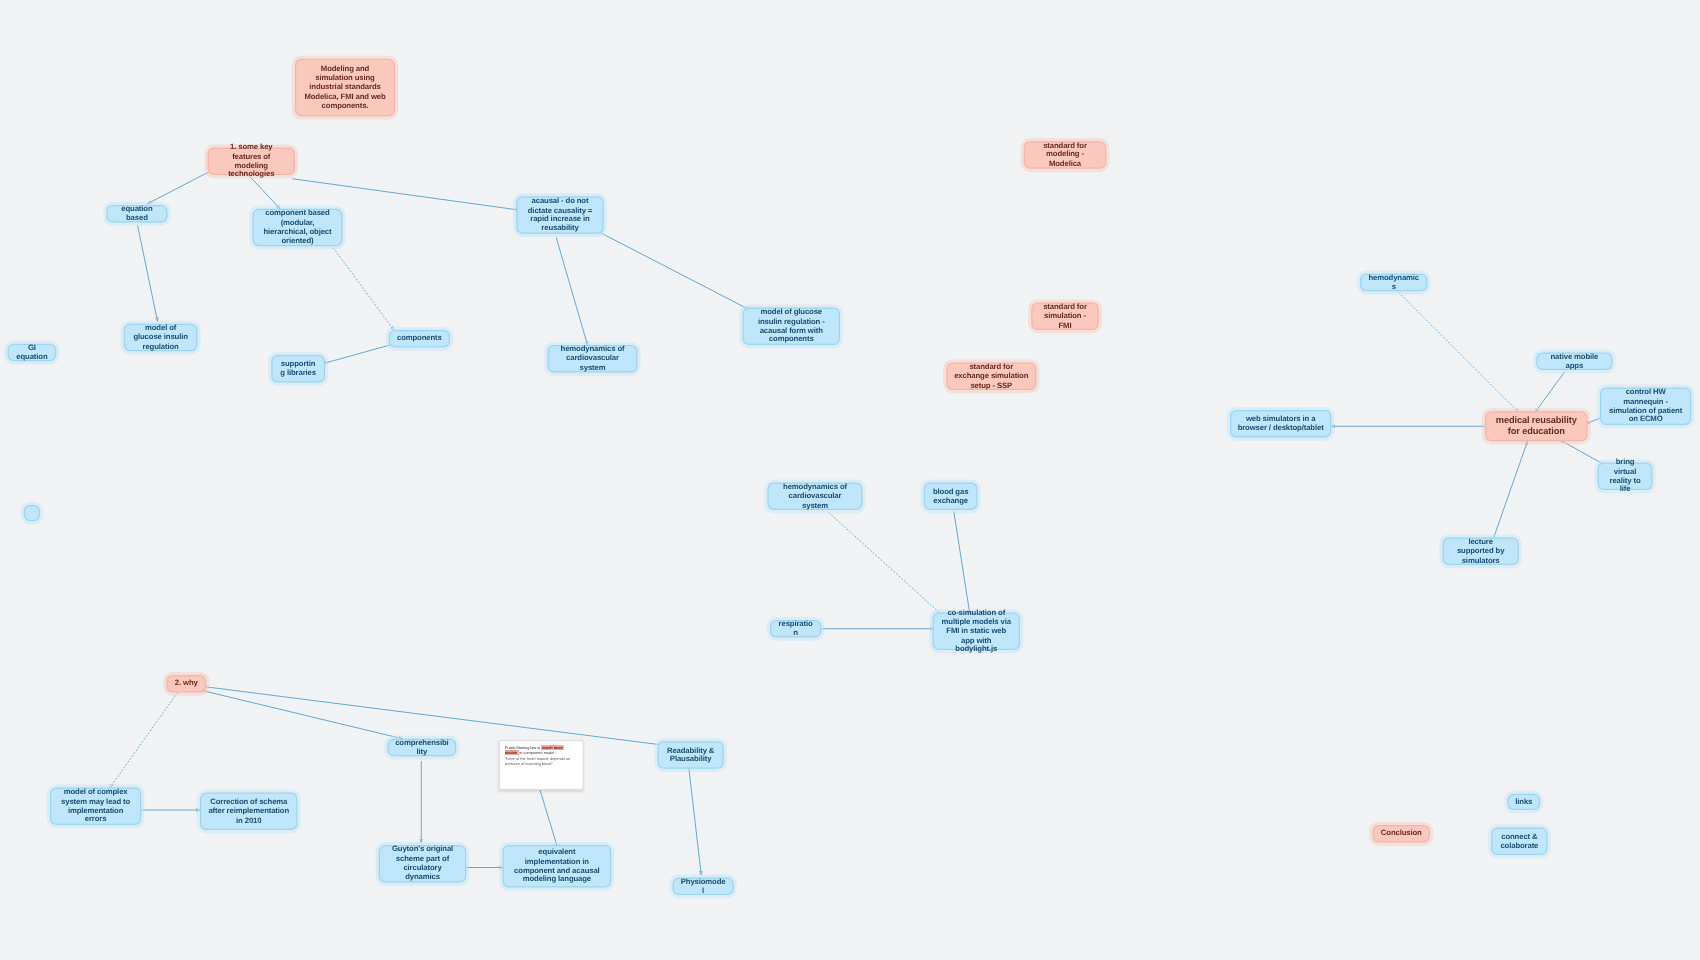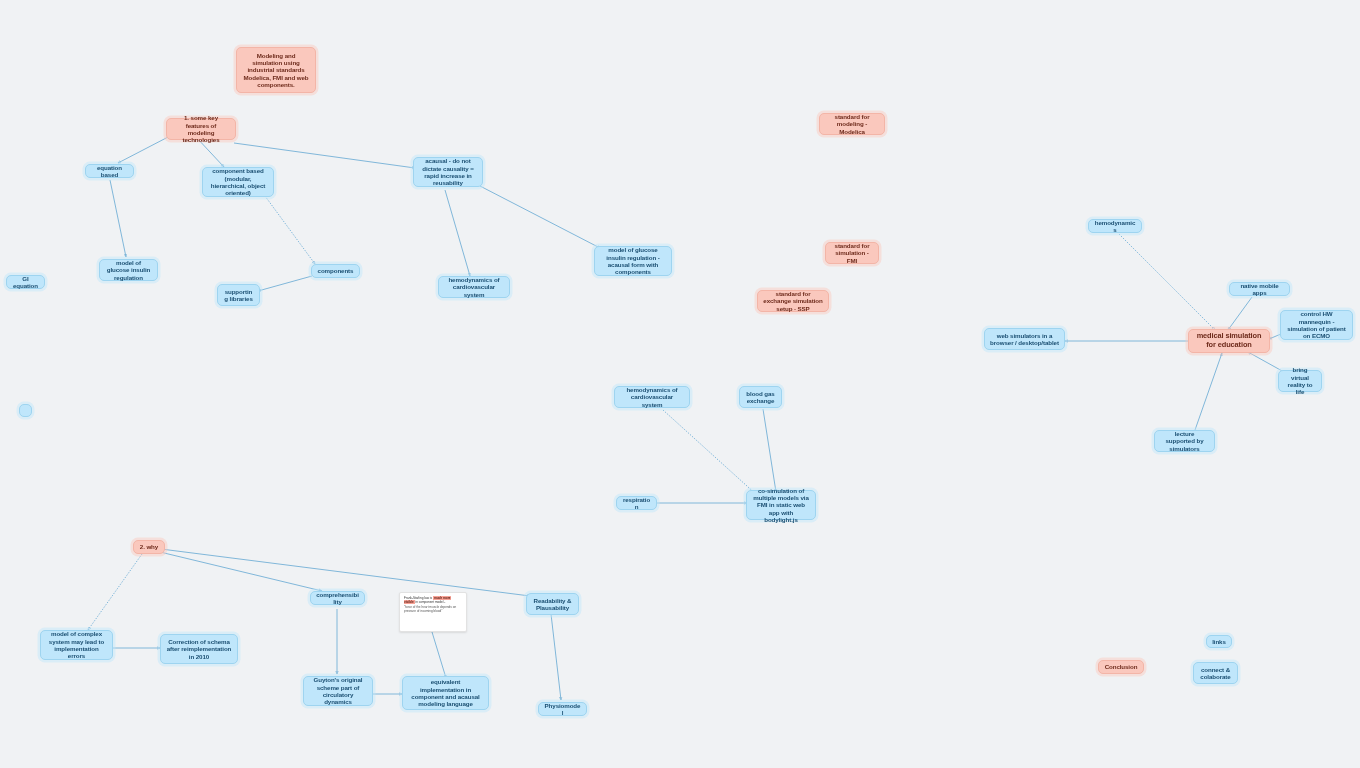--- a/index.html
+++ b/index.html
@@ -189,21 +189,21 @@
   <div class="node blue" style="left:746px; top:490px; width:70px; height:30px;">co-simulation of multiple models via FMI in static web app with bodylight.js</div>
 
   <div class="node blue" style="left:1088px; top:219px; width:54px; height:14px;">hemodynamics</div>
 
   <div class="node blue" style="left:1229px; top:282px; width:61px; height:14px;">native mobile apps</div>
 
   <div class="node blue" style="left:1280px; top:310px; width:73px; height:30px;">control HW mannequin - simulation of patient on ECMO</div>
 
   <div class="node blue" style="left:984px; top:328px; width:81px; height:22px;">web simulators in a browser / desktop/tablet</div>
 
-  <div class="node pink big" style="left:1188px; top:329px; width:82px; height:24px;">medical simulation for education</div>
+  <div class="node pink big" style="left:1188px; top:329px; width:82px; height:24px;">medical reusability for education</div>
 
   <div class="node blue" style="left:1278px; top:370px; width:44px; height:22px;">bring virtual reality to life</div>
 
   <div class="node blue" style="left:1154px; top:430px; width:61px; height:22px;">lecture supported by simulators</div>
 
   <div class="node pink" style="left:133px; top:540px; width:32px; height:14px;">2. why</div>
 
   <div class="node blue" style="left:40px; top:630px; width:73px; height:30px;">model of complex system may lead to implementation errors</div>
 
   <div class="node blue" style="left:160px; top:634px; width:78px; height:30px;">Correction of schema after reimplementation in 2010</div>

